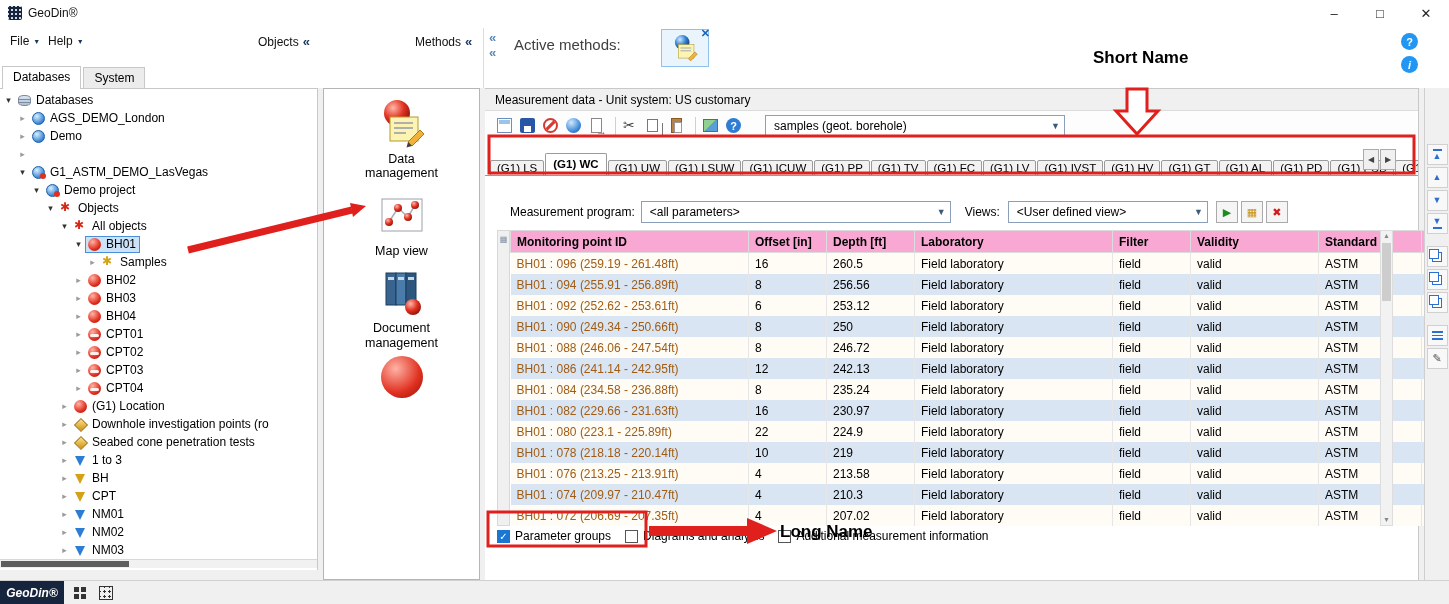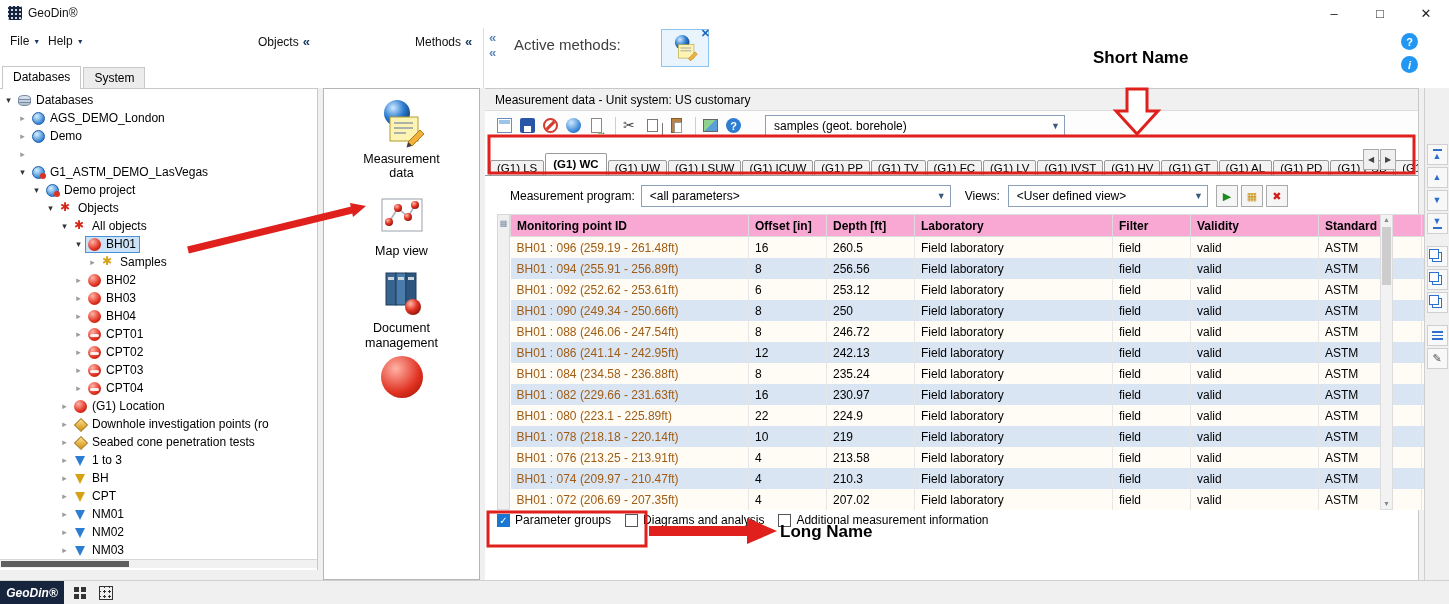--- a/index.html
+++ b/index.html
@@ -100,21 +100,21 @@
           padding:0 4px 0 8px;margin-left:18px;box-sizing:border-box;background:#fff;}
   .combo-caret{margin-left:auto;font-size:9px;color:#3a5a7a;}
   .method-tabs{height:35px;display:flex;align-items:flex-end;padding-left:5px;border-bottom:1px solid #9a9a9a;
                position:relative;overflow:hidden;padding-right:40px;background:#fff;}
   .mtab{border:1px solid #9a9a9a;background:#f2f2f2;padding:1px 6px;margin-right:1px;font-size:11.5px;
         border-radius:2px 2px 0 0;margin-bottom:-1px;white-space:nowrap;}
   .mtab.selected{background:#fff;border-bottom-color:#fff;font-weight:bold;padding:4px 7px 5px;z-index:2;position:relative;}
   .tab-scroll{position:absolute;right:22px;bottom:5px;display:flex;gap:1px;}
   .tab-scroll span{width:14px;height:19px;border:1px solid #aaa;background:#f0f0f0;display:flex;
                    align-items:center;justify-content:center;font-size:8px;color:#444;}
-  .controls-row{height:30px;display:flex;align-items:center;padding-left:25px;margin-top:5px;}
+  .controls-row{height:30px;display:flex;align-items:center;padding-left:25px;margin-top:21px;}
   .ctrl-label{margin-right:6px;}
   .combo{height:22px;border:1px solid #8aa0b8;background:#fff;display:flex;align-items:center;
          padding:0 4px 0 8px;box-sizing:border-box;}
   .combo.program{width:310px;}
   .combo.views{width:200px;}
   .views-label{margin:0 8px 0 14px;}
   .mini-btns{display:flex;margin-left:8px;gap:3px;}
   .mini-btn{width:20px;height:20px;border:1px solid #aaa;background:#f5f5f5;display:flex;
             align-items:center;justify-content:center;font-size:11px;}
   
@@ -429,30 +429,30 @@
       </div>
   </div>
   <div class="tree-hscroll">
     <div class="tree-hthumb"></div>
   </div>
 
   <div class="middle-panel">
       <div class="mp-item">
         <div class="mp-icon">
           <svg width="50" height="50" viewBox="0 0 50 50">
-            <circle cx="20" cy="15" r="13" fill="url(#gradBlue)"></circle>
+            <circle cx="20" cy="15" r="13" fill="url(#gradRed)"></circle>
             <rect x="13" y="19" width="28" height="24" fill="#fdf3b3" stroke="#b39b2e"></rect>
             <line x1="17" y1="25" x2="36" y2="25" stroke="#9aa0a8" stroke-width="1.6"></line>
             <line x1="17" y1="30" x2="36" y2="30" stroke="#9aa0a8" stroke-width="1.6"></line>
             <line x1="17" y1="35" x2="29" y2="35" stroke="#9aa0a8" stroke-width="1.6"></line>
             <polygon points="31,44 43,32 47,36 35,48" fill="#f2b13c" stroke="#ad7d14"></polygon>
             <polygon points="31,44 35,48 29.5,49.5" fill="#404040"></polygon>
           </svg>
         </div>
-        <div class="mp-label">Measurement data</div>
+        <div class="mp-label">Data management</div>
       </div>
       <div class="mp-item">
         <div class="mp-icon">
           <svg width="50" height="50" viewBox="0 0 50 50">
             <rect x="5" y="9" width="40" height="32" fill="#fff" stroke="#9aa0a8"></rect>
             <polyline points="12,32 21,18 31,27 38,15" fill="none" stroke="#aab2bc" stroke-width="1.6"></polyline>
             <circle cx="12" cy="32" r="4" fill="url(#gradRed)"></circle>
             <circle cx="21" cy="18" r="4" fill="url(#gradRed)"></circle>
             <circle cx="31" cy="27" r="4" fill="url(#gradRed)"></circle>
             <circle cx="38" cy="15" r="4" fill="url(#gradRed)"></circle>

